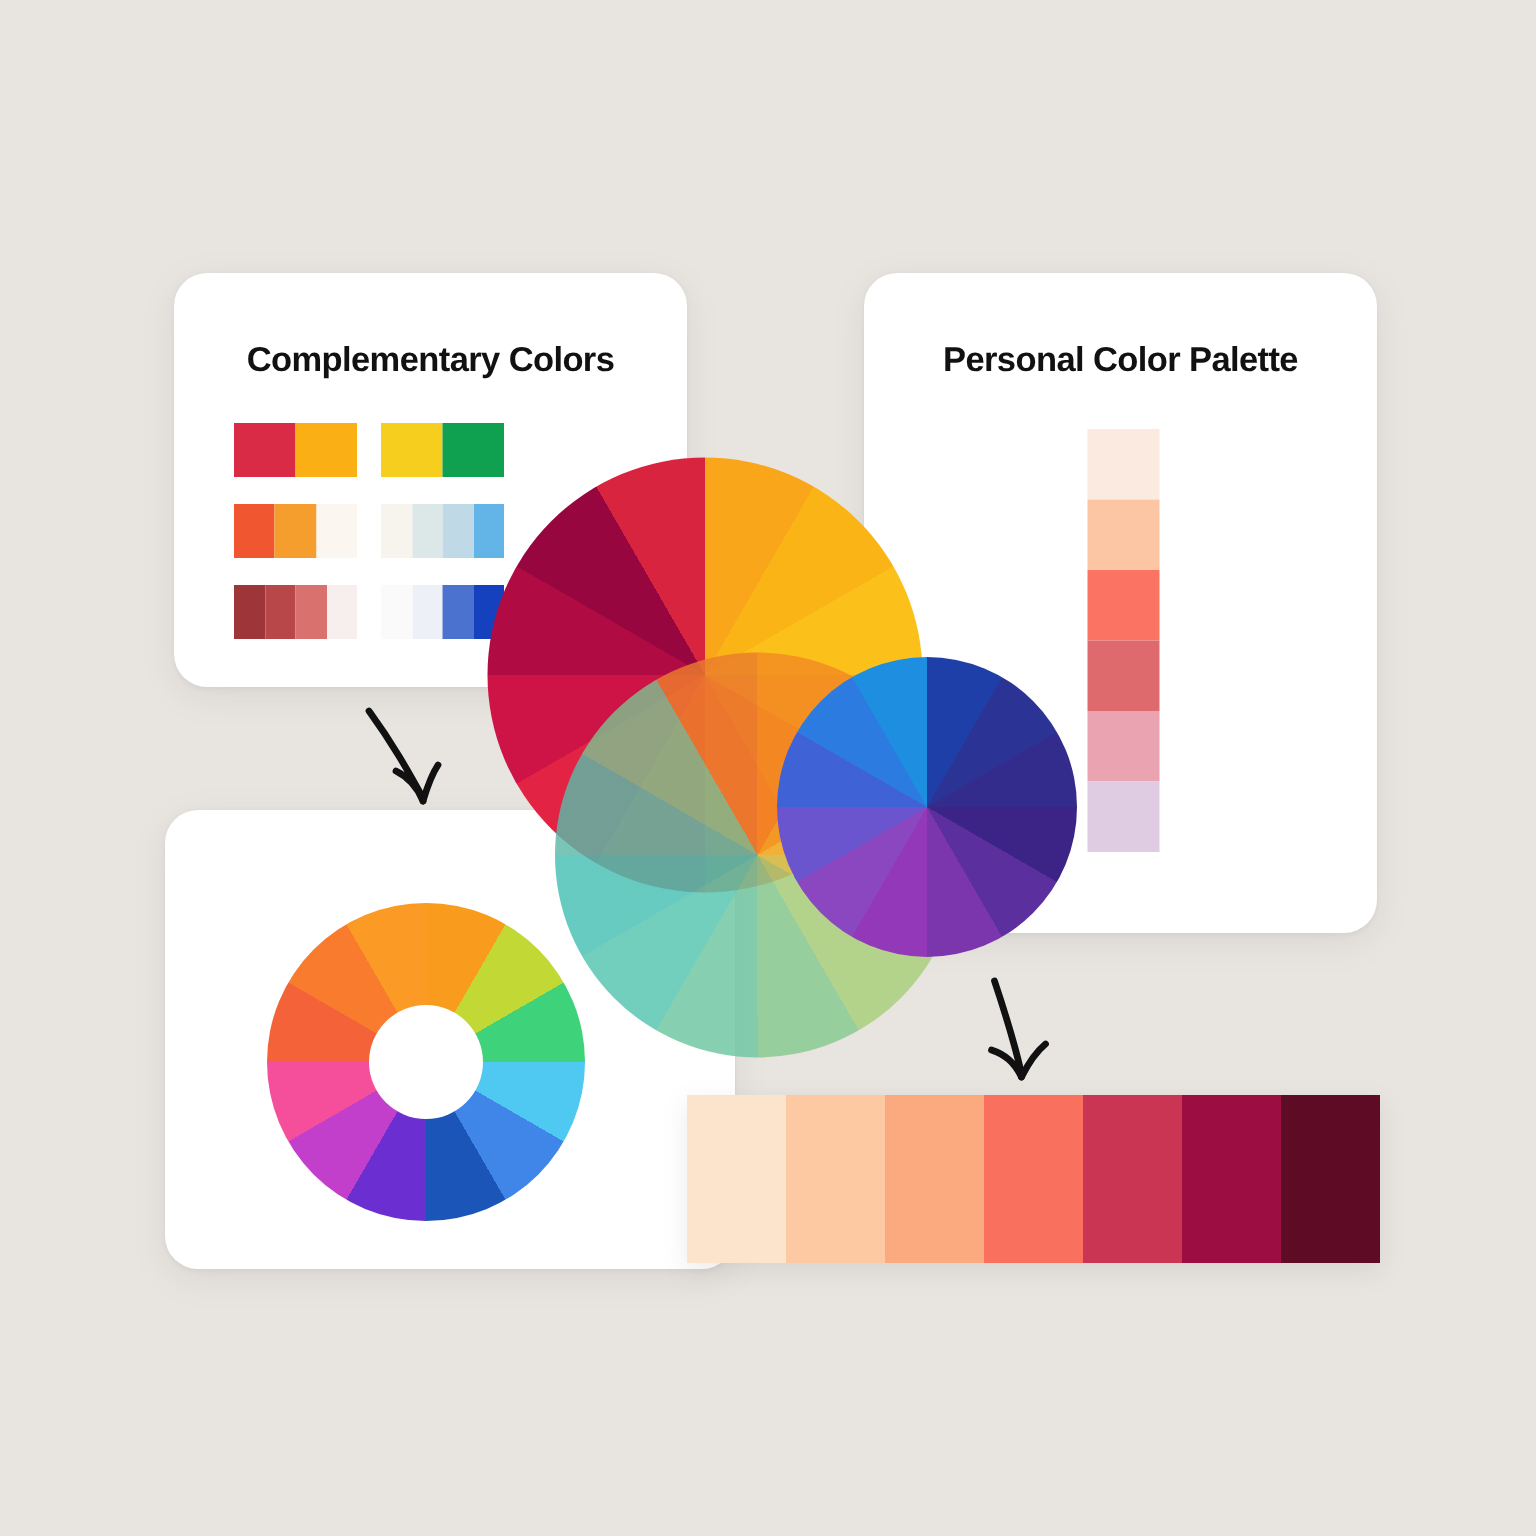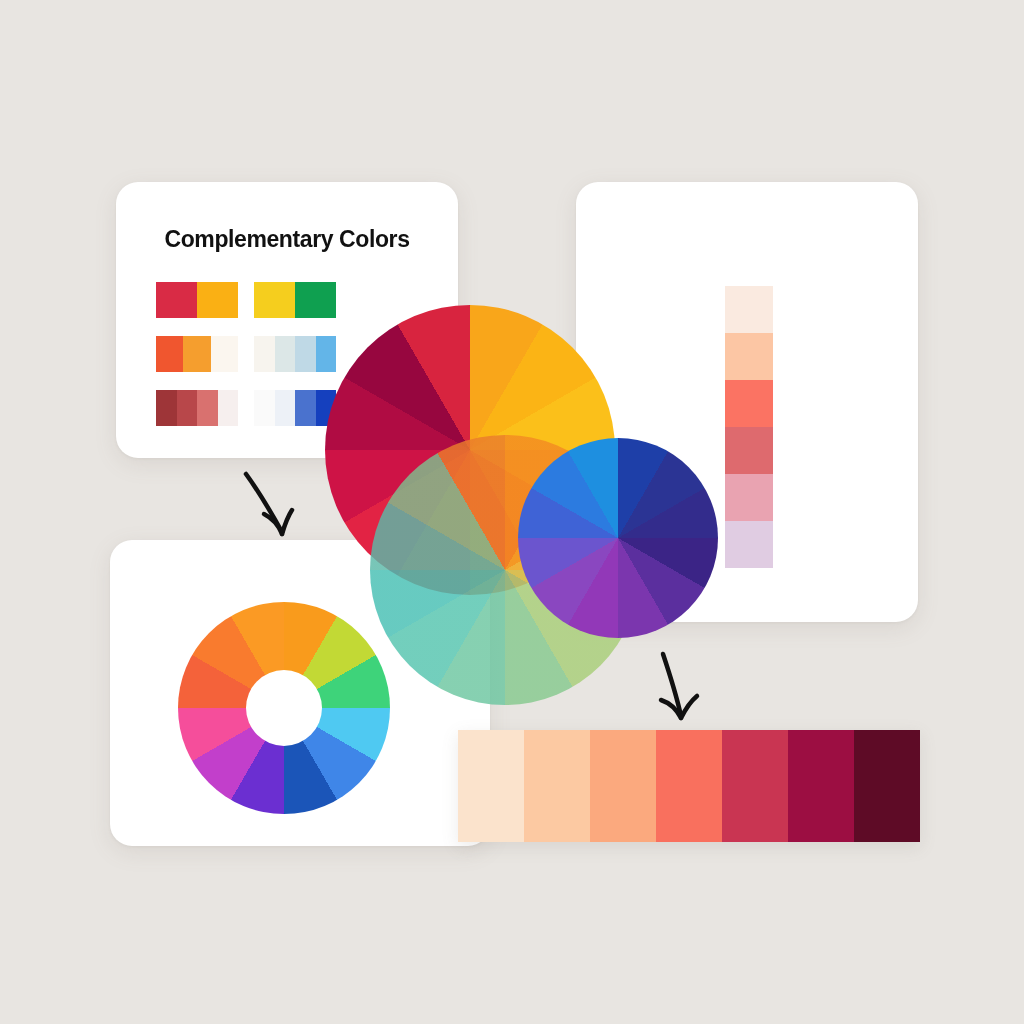--- a/index.html
+++ b/index.html
@@ -131,20 +131,21 @@
         <div class="swatch-pair">
           <span style="background: rgb(250, 250, 250);"></span>
           <span style="background: rgb(237, 241, 247);"></span>
           <span style="background: rgb(74, 114, 206);"></span>
           <span style="background: rgb(21, 64, 190);"></span>
         </div>
       </div>
   </div>
 
   <div class="card" id="card-personal">
+    <div class="card-title">Personal Color Palette</div>
     <div id="personal-strip">
         <span style="background: rgb(250, 234, 224);"></span>
         <span style="background: rgb(252, 198, 164);"></span>
         <span style="background: rgb(251, 115, 99);"></span>
         <span style="background: rgb(222, 106, 110);"></span>
         <span style="background: rgb(233, 163, 177);"></span>
         <span style="background: rgb(224, 204, 226);"></span>
       </div>
   </div>
 

